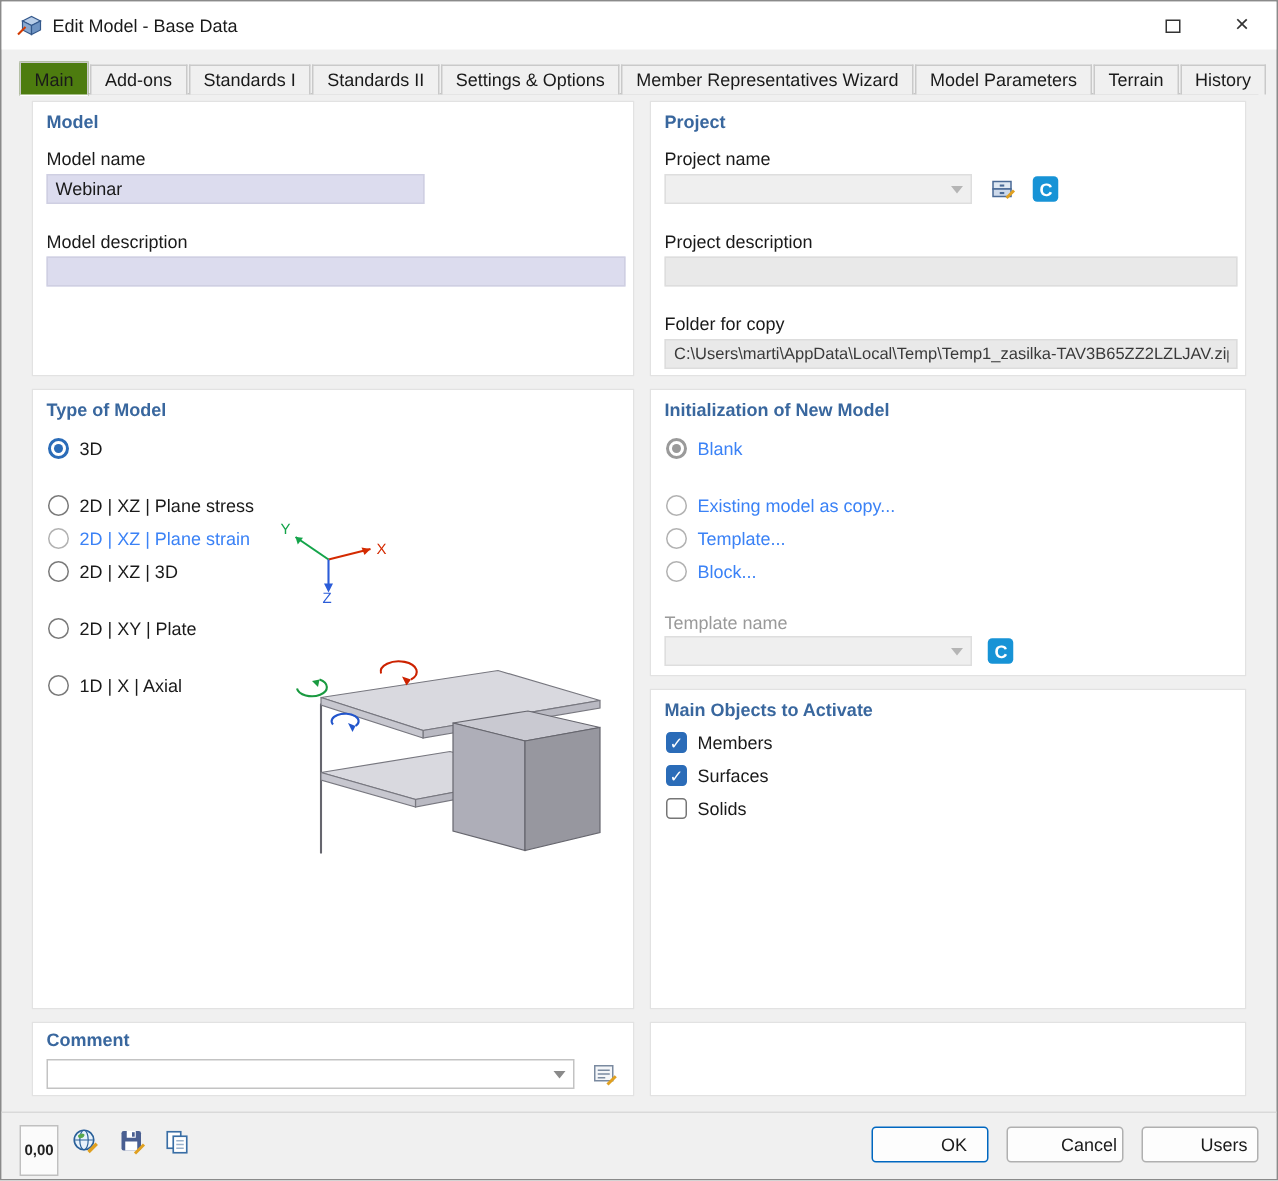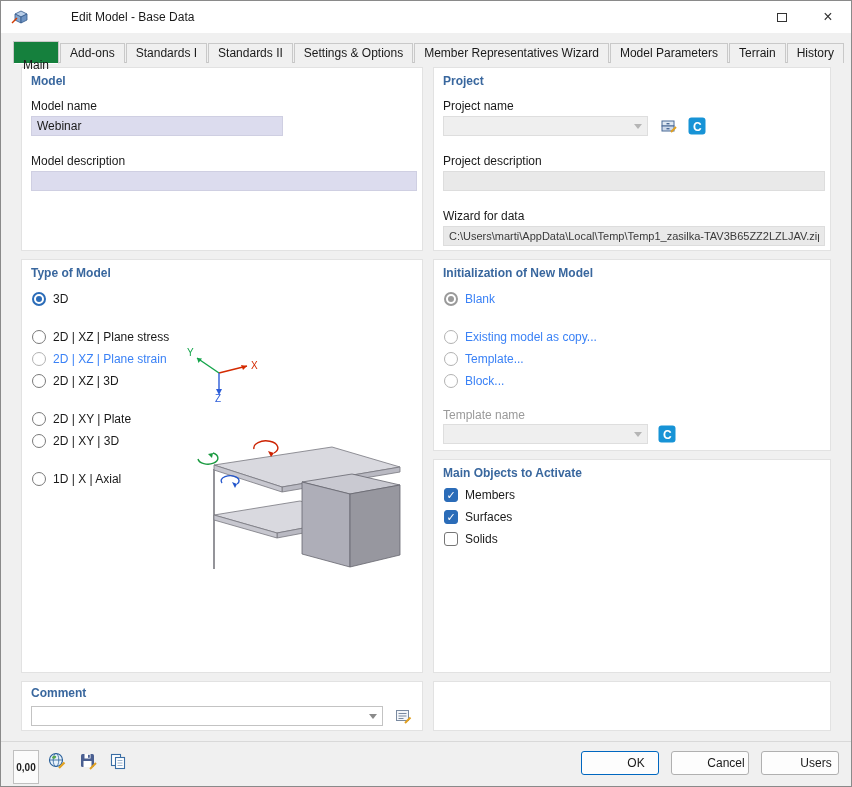--- a/index.html
+++ b/index.html
@@ -3,31 +3,31 @@
 <meta charset="utf-8">
 <style>
   * { margin:0; padding:0; box-sizing:border-box; }
   html,body { width:852px; height:787px; }
   body { font-family:"Liberation Sans", sans-serif; font-size:12px; color:#1a1a1a; background:#e8e8e8; }
   .window { position:relative; width:852px; height:787px; background:#f0f0f0; border:1px solid #8a8a8a; overflow:hidden; }
 
   
   .titlebar { position:absolute; left:0; top:0; width:100%; height:32px; background:#ffffff; }
   .app-icon { position:absolute; left:10px; top:8px; width:18px; height:16px; }
-  .win-title { position:absolute; left:34px; top:9px; font-size:12px;margin-left:36px; }
+  .win-title { position:absolute; left:34px; top:9px; font-size:12px; }
   .win-controls { position:absolute; right:0; top:0; height:32px; display:flex; }
   .win-btn { width:46px; height:32px; border:none; background:transparent; display:flex; align-items:center; justify-content:center; cursor:default; }
   .max-glyph { width:10px; height:9px; border:1px solid #333; display:block; }
   .close-glyph { font-size:16px; color:#333; line-height:1; }
 
   
   .tabstrip { position:absolute; left:12px; top:40px; right:12px; height:22px; display:flex; align-items:flex-end; }
   .tab-baseline { position:absolute; left:12px; right:12px; top:61px; border-top:1px solid #c6c6c6; z-index:1; }
   .tab { padding:2px 9px 3px 9px; height:20px; background:#f0f0f0; border:1px solid #c9c9c9; border-bottom:none; margin-right:1px; white-space:nowrap; z-index:1; }
-  .tab.selected { background:#15803d; height:23px; margin-bottom:-1px; border-bottom:1px solid #ffffff; z-index:3; padding-top:16px; }
+  .tab.selected { background:#4d7c0f; height:23px; margin-bottom:-1px; border-bottom:1px solid #ffffff; z-index:3; padding-top:4px; }
 
   
   .panel { position:absolute; background:#ffffff; border:1px solid #e2e2e2; }
   .heading { position:absolute; left:9px; top:6px; font-weight:bold; color:var(--heading,#39679e); }
   .flabel { position:absolute; font-size:12px; color:#1a1a1a;text-align:center; }
   .flabel.disabled { color:#9a9a9a; }
 
   .txt { position:absolute; height:20px; border:1px solid #cfcfe2; background:var(--input-lavender,#dcdcee); font-family:"Liberation Sans",sans-serif; font-size:12px; padding:0 5px; color:#1a1a1a; }
   .txt.gray { background:#e9e9e9; border-color:#dddddd; color:#3a3a3a; }
   .txt.path { font-size:11px; }
@@ -126,21 +126,21 @@
       </svg>
     </button>
     <button class="icon-btn" style="left:252px;top:48px;width:22px;height:20px">
       <svg width="18" height="18" viewBox="0 0 18 18">
         <rect x="0.5" y="0.5" width="17" height="17" rx="3" fill="#1793d6"></rect>
         <text x="5" y="13.5" font-family="Liberation Sans, sans-serif" font-size="12" font-weight="bold" fill="#ffffff">C</text>
       </svg>
     </button>
     <div class="flabel" style="left:9px;top:86px">Project description</div>
     <input class="txt gray" style="left: 9px; top: 103px; width: 382px;" value="">
-    <div class="flabel" style="left:9px;top:141px">Wizard for data</div>
+    <div class="flabel" style="left:9px;top:141px">Folder for copy</div>
     <input class="txt gray path" style="left: 9px; top: 158px; width: 382px;" value="C:\Users\marti\AppData\Local\Temp\Temp1_zasilka-TAV3B65ZZ2LZLJAV.zip">
   </div>
 
   <div class="panel" style="left:20px;top:258px;width:402px;height:414px">
     <div class="heading">Type of Model</div>
     <div style="position:absolute;left:10px;top:28px">
         <div class="radio-row">
           <span class="radio selected"></span>
           <span class="radio-label">3D</span>
         </div>
@@ -154,24 +154,20 @@
           <span class="radio-label">2D | XZ | Plane strain</span>
         </div>
         <div class="radio-row">
           <span class="radio"></span>
           <span class="radio-label">2D | XZ | 3D</span>
         </div>
         <div class="group-gap"></div>
         <div class="radio-row">
           <span class="radio"></span>
           <span class="radio-label">2D | XY | Plate</span>
-        </div>
-        <div class="radio-row">
-          <span class="radio"></span>
-          <span class="radio-label">2D | XY | 3D</span>
         </div>
         <div class="group-gap"></div>
         <div class="radio-row">
           <span class="radio"></span>
           <span class="radio-label">1D | X | Axial</span>
         </div>
       </div>
 
     <svg style="position:absolute;left:163px;top:85px" width="78" height="58" viewBox="0 0 78 58">
       <line x1="34" y1="28" x2="62" y2="21" stroke="#d42a00" stroke-width="1.4"></line>

